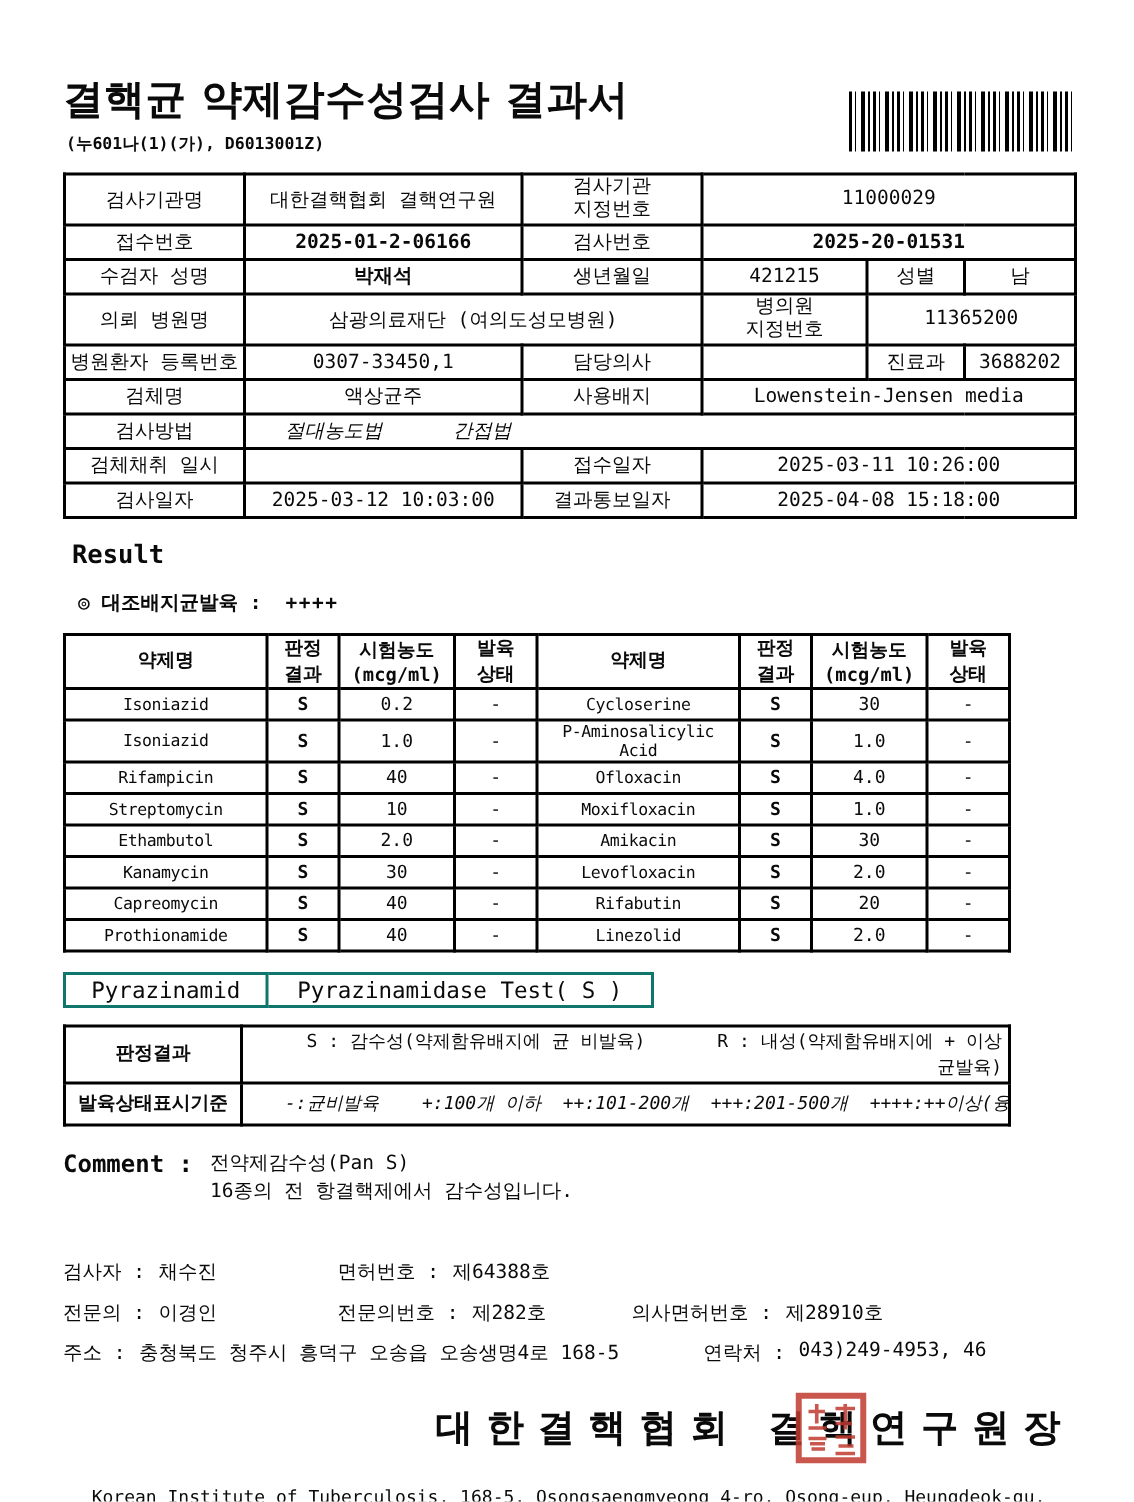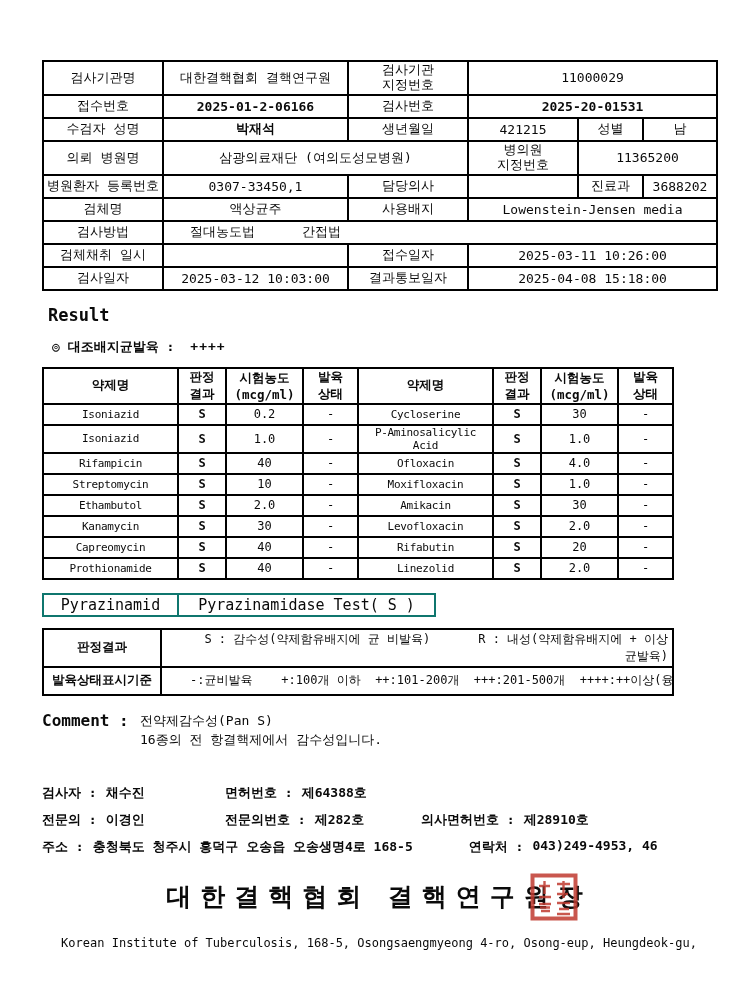--- a/index.html
+++ b/index.html
@@ -22,21 +22,21 @@
       #000 13px,#000 14px,#fff 14px,#fff 16px); }
 
   table { border-collapse:collapse; table-layout:fixed; }
   td { overflow:hidden; }
 
   
   .info { width:674px; margin-top:12px; }
   .info td { border:2px solid #000; height:23px; text-align:center; font-size:13px; padding:1px 3px; }
   .small { font-size:9.5px; line-height:1.15; }
   .preline { white-space:pre-line; }
-  .pre { white-space:pre; }
+  .pre { white-space:pre;font-style:italic; }
   .left { text-align:left !important; padding-left:26px !important; }
   .b { font-weight:bold; }
 
   
   .section-label { margin-top:14px; margin-left:6px; font-size:17px; font-weight:bold; }
   .control-line { margin-top:13px; margin-left:10px; font-size:13px; font-weight:bold; }
   .control-line .val { margin-left:16px; letter-spacing:1px; }
 
   .drugs { width:630px; margin-top:11px;padding-left:12px; }
   .drugs td { border:2px solid #000; text-align:center; font-size:12px; height:21px; padding:0 2px; }
@@ -52,39 +52,45 @@
   .legend td.lbl { font-weight:bold; font-size:12.5px; }
   .legend td.txt { text-align:right; padding-left:28px; }
   .legend .rpart { margin-left:48px; }
 
   
   .comment { display:flex; margin-top:15px; align-items:flex-start; }
   .comment .lbl { font-size:16px; font-weight:bold; width:98px; flex:0 0 98px; }
   .comment .body { font-size:13px; line-height:1.5; }
 
   
-  .sig { margin-top:34px; font-size:13px;font-weight:bold; }
+  .sig { margin-top:34px; font-size:13px; }
   .sig-line { display:flex; margin-top:9px; }
   .sig-line .grp { display:inline-flex; }
   .sig-line .grp .v { margin-left:9px; }
   .w183 { flex:0 0 183px; } .w196 { flex:0 0 196px;text-align:center; }
   .ml60 { margin-left:56px; }
 
-  .org-row { position:relative; margin-top:24px; text-align:center; height:46px; }
+  .org-row { position:relative; margin-top:24px; text-align:right; height:46px; }
   .org-name { font-size:25px; font-weight:bold; letter-spacing:9px;
               font-family:"DejaVu Serif","Liberation Serif",serif; }
   .seal { position:absolute; right:138px; top:-7px; width:48px; height:48px; opacity:.85; }
 
   .eng { margin-top:8px; text-align:center; font-size:12px; line-height:1.65; }
 </style>
 </head>
 <body>
 
 <div class="page">
 
+  <div class="title-row">
+    <div>
+      <span class="title">결핵균 약제감수성검사 결과서</span><span class="title-suffix">(누601나(1)(가), D6013001Z)</span>
+    </div>
+    <div class="barcode"></div>
+  </div>
 
   <table class="info">
     <colgroup>
         <col style="width:120px">
         <col style="width:185px">
         <col style="width:120px">
         <col style="width:110px">
         <col style="width:65px">
         <col style="width:74px">
       </colgroup>

